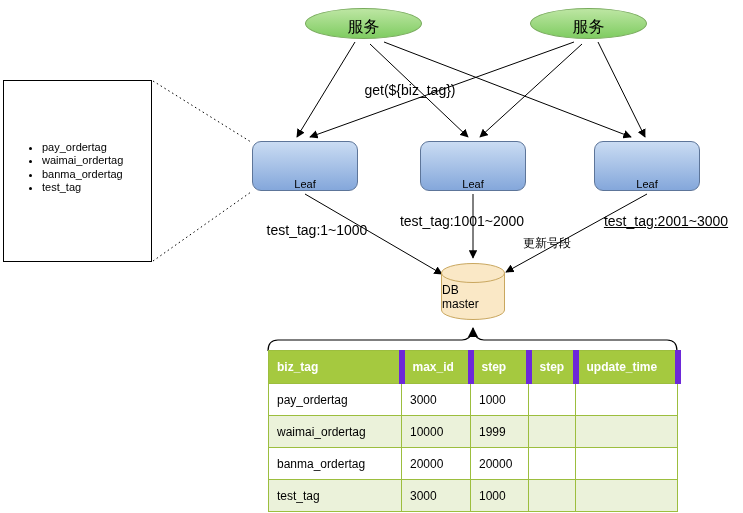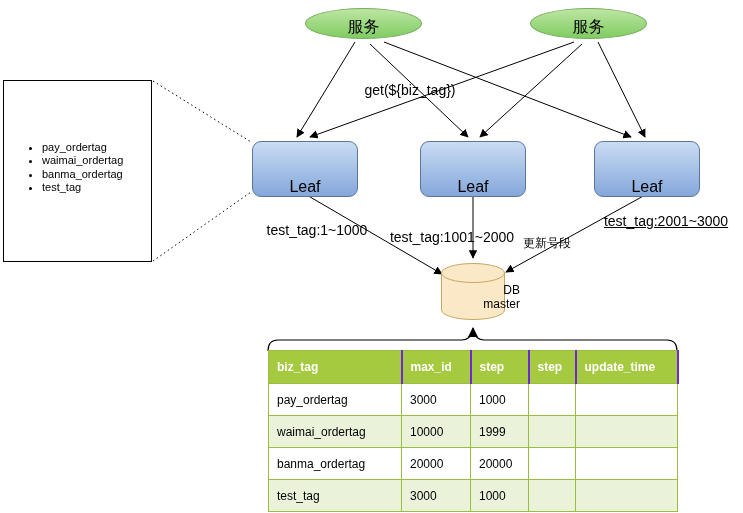--- a/index.html
+++ b/index.html
@@ -15,50 +15,50 @@
   }
   svg.connectors{position:absolute;left:0;top:0;width:743px;height:513px;}
   .shape{position:absolute; box-sizing:border-box; display:flex; align-items:flex-end; justify-content:center;}
   .service{
     width:117px; height:31px; border-radius:50%;
     background:linear-gradient(180deg, var(--green-top), var(--green-bot));
     border:1px solid var(--green-border);
     font-size:16px;
   }
   .leaf{
-    width:106px; height:56px; border-radius:9px;
+    width:106px; height:50px; border-radius:9px;
     background:linear-gradient(180deg, var(--blue-top), var(--blue-bot));
     border:1px solid var(--blue-border);
-    font-size:16px;
+    font-size:11px;
   }
   .listbox{
     left:3px; top:80px; width:149px; height:182px;
     background:#fff; border:1px solid #000;
     align-items:flex-start; justify-content:flex-start;
   }
   .listbox ul{margin:60px 0 0 0; padding-left:38px; font-size:11px; line-height:13.4px;}
   .listbox li{margin:0; padding:0;}
   .edge-label{
     position:absolute; transform:translateX(-50%);
     font-size:14px; white-space:nowrap; line-height:13px;
   }
   .edge-label.cn{font-size:12px;}
   .db-label{
     position:absolute; left:442px; top:283px; width:78px;
-    text-align:right; font-size:12px; line-height:14px;
+    text-align:left; font-size:12px; line-height:14px;
   }
   table.biz{
     position:absolute; left:268px; top:350px;
     border-collapse:collapse; table-layout:fixed; width:409px;
     font-size:12px;
   }
   table.biz th{
     background:var(--tbl-green); color:#fff; font-weight:bold; text-align:left;
     height:32px; padding:0 0 0 8px; border:1px solid var(--tbl-border);
-    border-right:2px solid #6d28d9; font-size:12px;
+    border-right:6px solid #6d28d9; font-size:12px;
   }
   table.biz td{
     height:31px; padding:0 0 0 8px; border:1px solid var(--tbl-border);
     background:#fff;
   }
   table.biz tr.alt td{background:var(--tbl-row-alt);}
 </style>
 </head>
 <body>
 
@@ -121,21 +121,21 @@
     <ul>
       <li>pay_ordertag</li>
       <li>waimai_ordertag</li>
       <li>banma_ordertag</li>
       <li>test_tag</li>
     </ul>
   </div>
 
   <div class="edge-label" style="left:410px;top:84px;">get(${biz_tag})</div>
   <div class="edge-label" style="left:317px;top:224px;">test_tag:1~1000</div>
-  <div class="edge-label" style="left:452px;top:215px;margin-top:16px;">test_tag:1001~2000</div>
+  <div class="edge-label" style="left:462px;top:215px;">test_tag:1001~2000</div>
   <div class="edge-label" style="left:666px;top:215px;text-decoration:underline;">test_tag:2001~3000</div>
   <div class="edge-label cn" style="left:547px;top:237px;">更新号段</div>
 
   <div class="db-label">
     <div>DB</div>
     <div>master</div>
   </div>
 
   <table class="biz">
     <colgroup>

